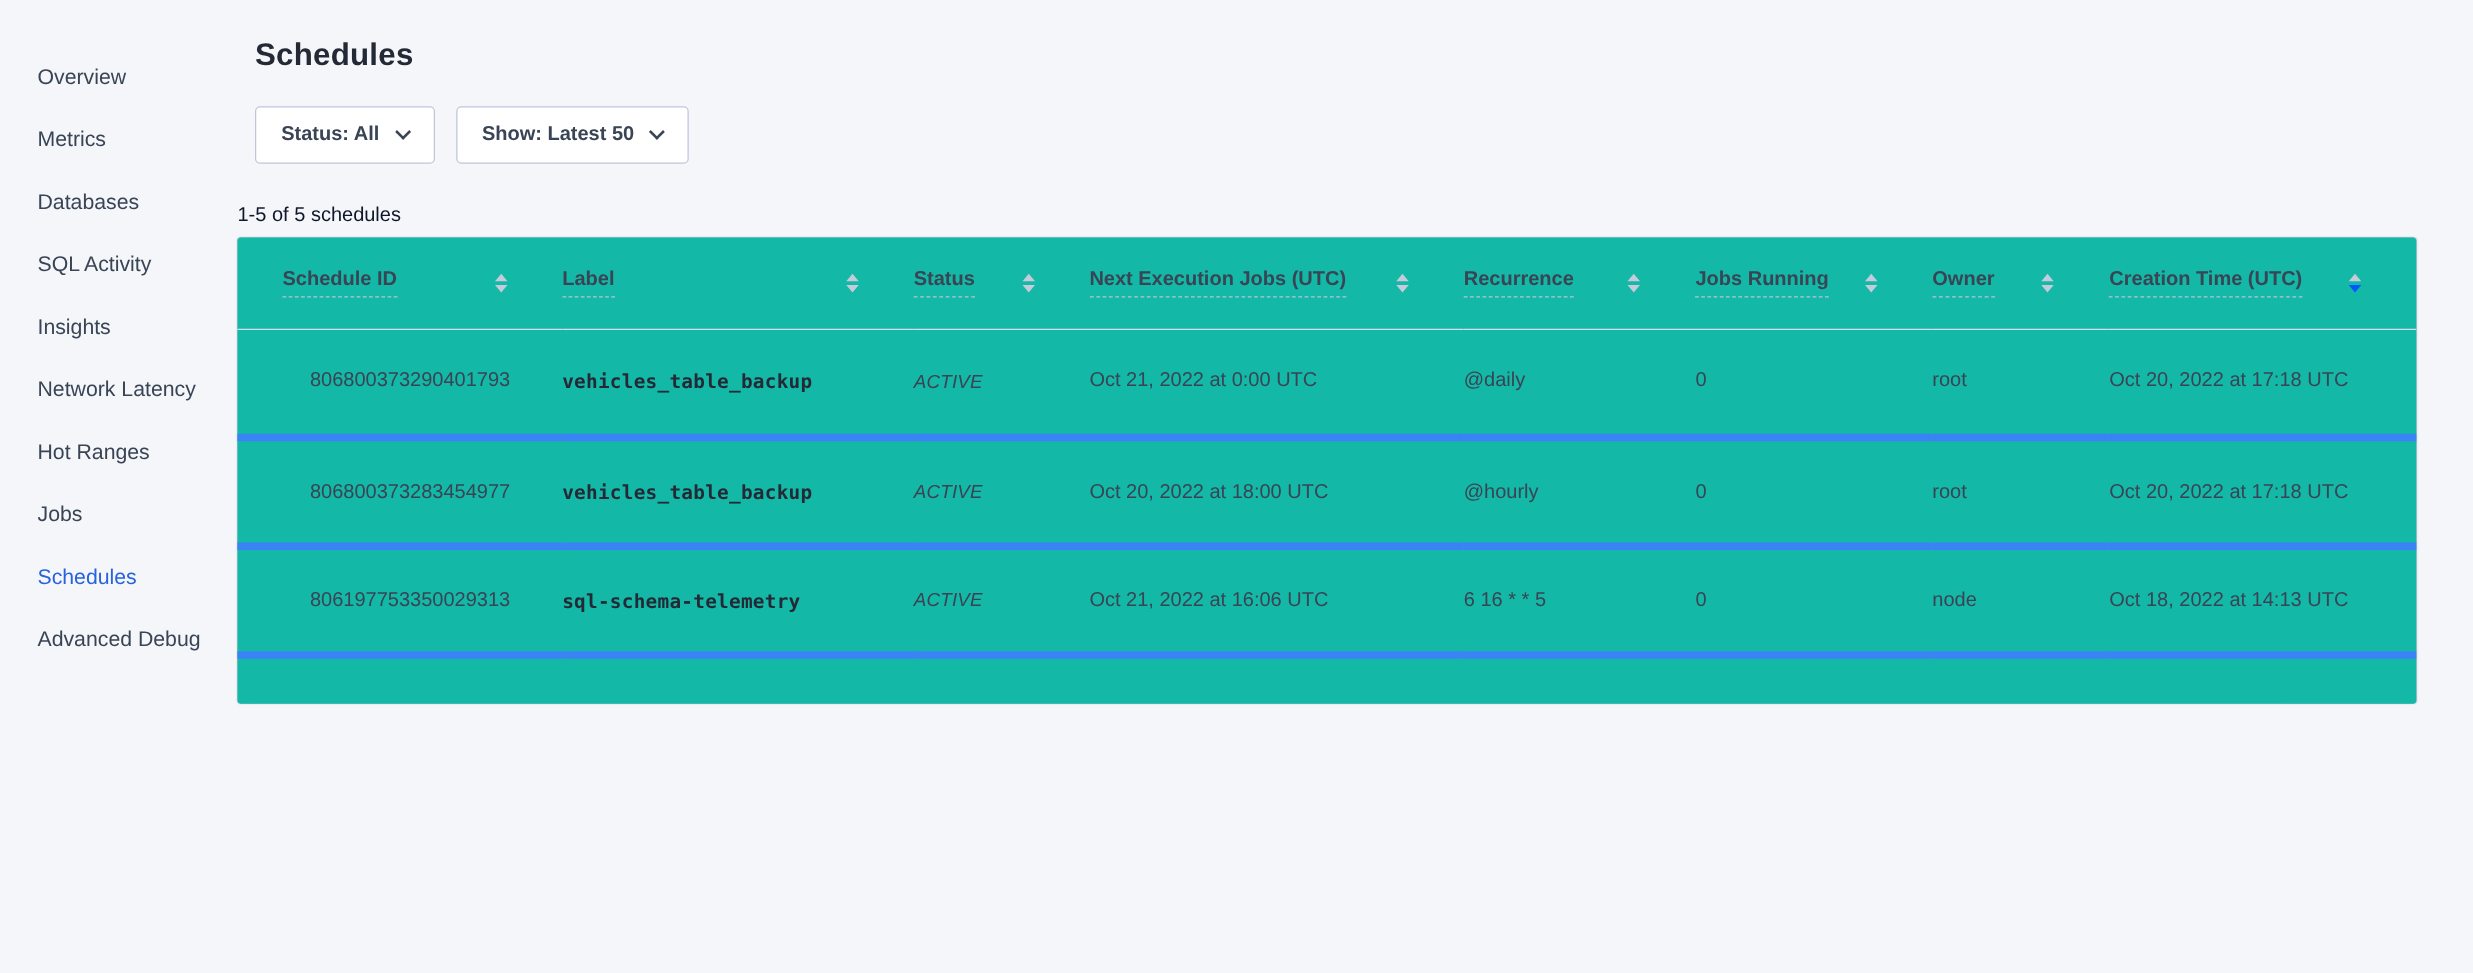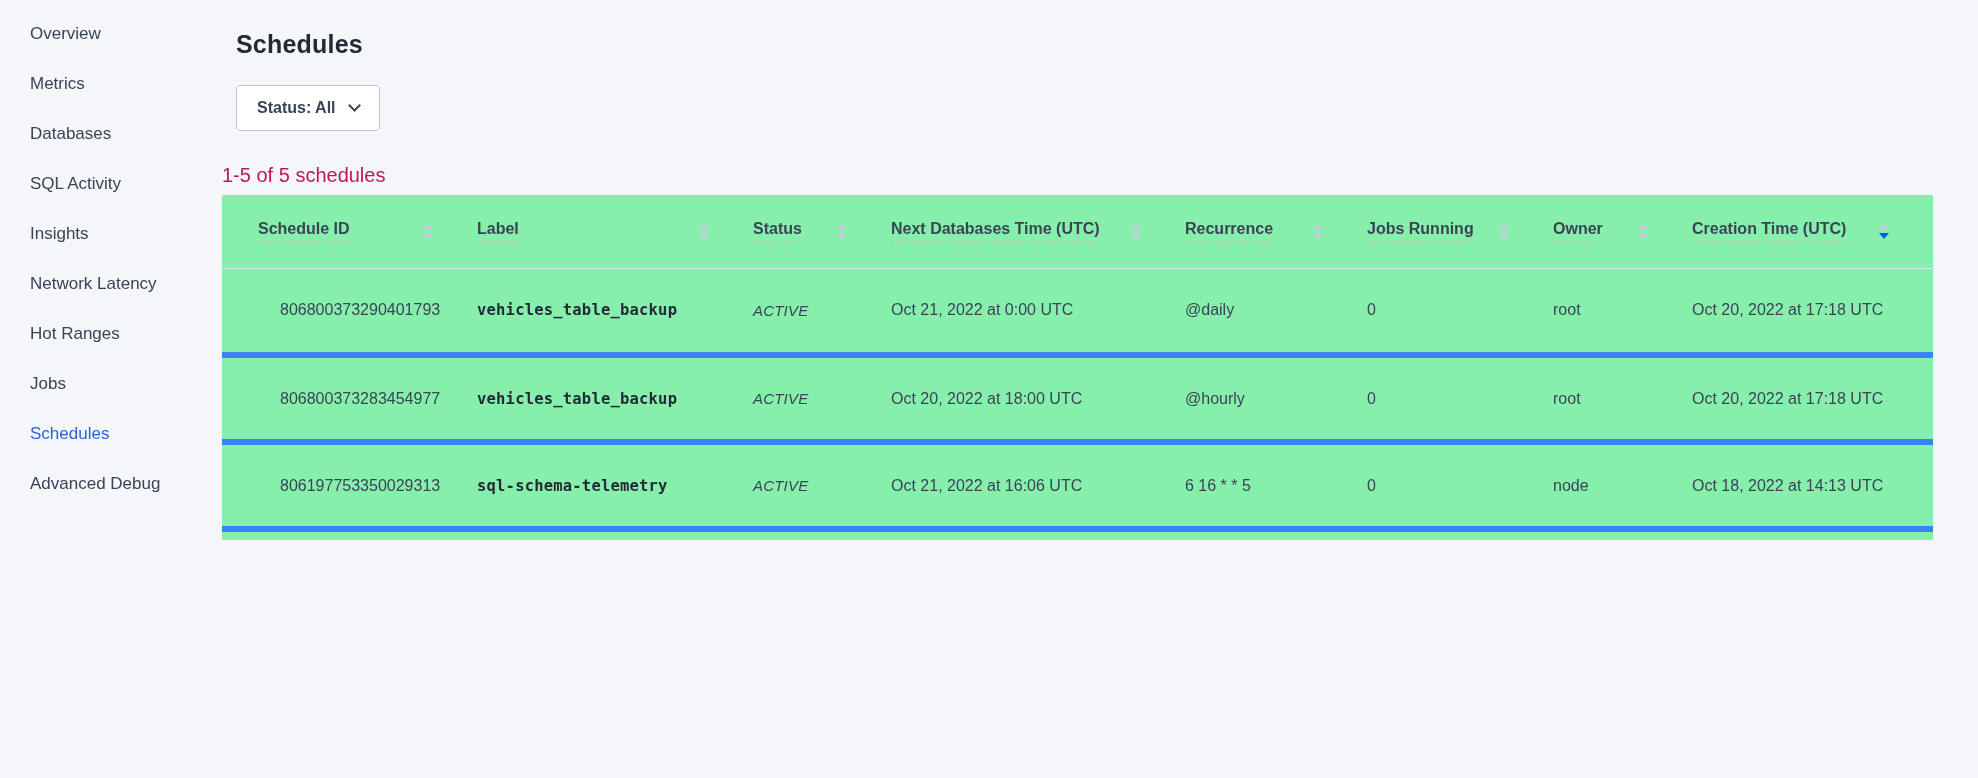--- a/index.html
+++ b/index.html
@@ -7,21 +7,21 @@
   body {
     width: 1978px; height: 778px;
     background: #f4f6fa;
     font-family: "Liberation Sans", sans-serif;
     color: #394455;
     display: flex;
     overflow: hidden;
   }
 
   
-  .sidebar { width: 222px; flex-shrink: 0; padding-top: 24px; }
+  .sidebar { width: 190px; flex-shrink: 0; padding-top: 52px; }
   .nav-list { list-style: none; margin: 0; padding: 0; }
   .nav-item {
     padding-left: 30px;
     margin-bottom: 31px;
     font-size: 17px;
     line-height: 19px;
     color: #394455;
     cursor: pointer;
     white-space: nowrap;
   }
@@ -52,28 +52,28 @@
     color: #394455;
     cursor: pointer;
   }
   .chev {
     width: 9px; height: 9px;
     border-right: 2px solid #394455;
     border-bottom: 2px solid #394455;
     transform: rotate(45deg);
     margin-top: -5px;
   }
-  .results { margin: 33px 0 8px 0; font-size: 20px; color: #be185d; }
+  .results { margin: 33px 0 8px 0; font-size: 16px; color: #0f172a; }
 
   
   .card {
-    background: #86efac;
+    background: #14b8a6;
     border-radius: 3px;
     box-shadow: 0 0 1px rgba(67,90,111,0.4);
-    padding-bottom: 8px;
+    padding-bottom: 36px;
   }
   table { width: 100%; border-collapse: collapse; table-layout: fixed; }
   thead th {
     height: 73px;
     text-align: left;
     vertical-align: middle;
     font-size: 16px;
     font-weight: 700;
     color: #394455;
     border-bottom: 1px solid #d9dfe9;
@@ -136,20 +136,24 @@
 </nav>
 
 <main class="main">
   <h1 class="page-title">Schedules</h1>
 
   <div class="filters">
     <button class="filter-btn">
       <span>Status: All</span>
       <span class="chev"></span>
     </button>
+    <button class="filter-btn">
+      <span>Show: Latest 50</span>
+      <span class="chev"></span>
+    </button>
   </div>
 
   <div class="results">1-5 of 5 schedules</div>
 
   <div class="card">
     <table>
       <colgroup>
         <col style="width:255px">
           <col style="width:276px">
           <col style="width:138px">
@@ -183,21 +187,21 @@
               <span class="th-flex">
                 <span class="th-label">Status</span>
                 <span class="sort">
                   <i class="tri up"></i>
                   <i class="tri down"></i>
                 </span>
               </span>
             </th>
           <th>
               <span class="th-flex">
-                <span class="th-label">Next Databases Time (UTC)</span>
+                <span class="th-label">Next Execution Jobs (UTC)</span>
                 <span class="sort">
                   <i class="tri up"></i>
                   <i class="tri down"></i>
                 </span>
               </span>
             </th>
           <th>
               <span class="th-flex">
                 <span class="th-label">Recurrence</span>
                 <span class="sort">

